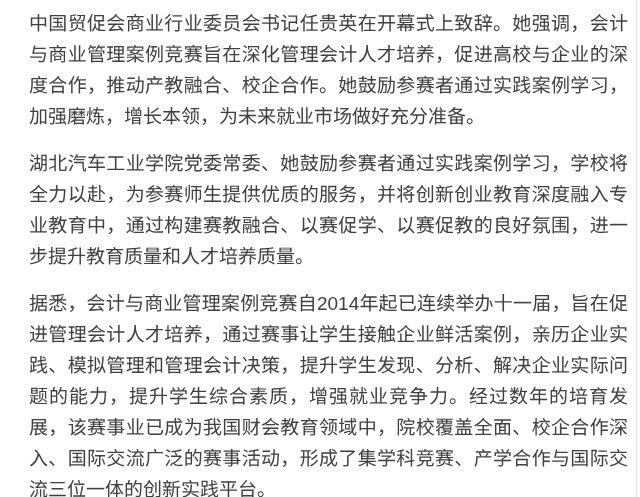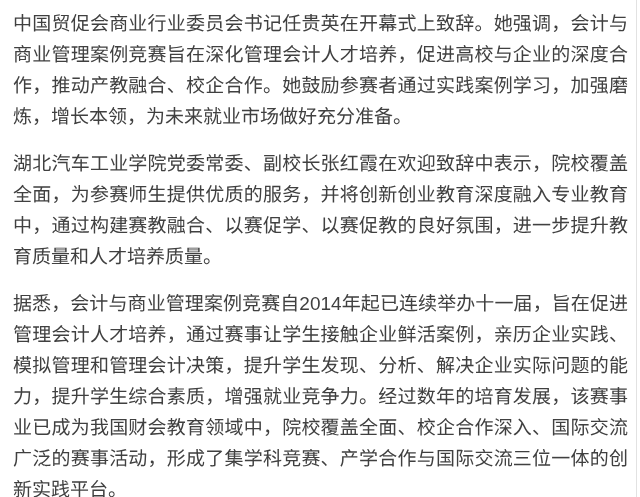--- a/index.html
+++ b/index.html
@@ -11,20 +11,21 @@
     height: 497px;
     background: var(--background, #ffffff);
     font-family: "Liberation Sans", "DejaVu Sans", sans-serif;
     position: relative;
     overflow: hidden;
   }
   .page {
     position: absolute;
     inset: 0;
     background: var(--background, #ffffff);
+    margin-left: 16px;
   }
   .article {
     position: absolute;
     top: 8px;
     left: 13px;
     right: 12px;
   }
   .article p {
     margin: 0 0 16px 0;
     font-size: 19px;
@@ -43,17 +44,17 @@
     height: 497px;
     background: var(--divider, #e2e2e2);
   }
 </style>
 </head>
 <body>
 
 <div class="page">
   <article class="article">
     <p>中国贸促会商业行业委员会书记任贵英在开幕式上致辞。她强调，会计与商业管理案例竞赛旨在深化管理会计人才培养，促进高校与企业的深度合作，推动产教融合、校企合作。她鼓励参赛者通过实践案例学习，加强磨炼，增长本领，为未来就业市场做好充分准备。</p>
-    <p>湖北汽车工业学院党委常委、副校长张红霞在欢迎致辞中表示，院校覆盖全面，为参赛师生提供优质的服务，并将创新创业教育深度融入专业教育中，通过构建赛教融合、以赛促学、以赛促教的良好氛围，进一步提升教育质量和人才培养质量。</p>
+    <p>湖北汽车工业学院党委常委、她鼓励参赛者通过实践案例学习，学校将全力以赴，为参赛师生提供优质的服务，并将创新创业教育深度融入专业教育中，通过构建赛教融合、以赛促学、以赛促教的良好氛围，进一步提升教育质量和人才培养质量。</p>
     <p>据悉，会计与商业管理案例竞赛自2014年起已连续举办十一届，旨在促进管理会计人才培养，通过赛事让学生接触企业鲜活案例，亲历企业实践、模拟管理和管理会计决策，提升学生发现、分析、解决企业实际问题的能力，提升学生综合素质，增强就业竞争力。经过数年的培育发展，该赛事业已成为我国财会教育领域中，院校覆盖全面、校企合作深入、国际交流广泛的赛事活动，形成了集学科竞赛、产学合作与国际交流三位一体的创新实践平台。</p>
   </article>
   <div class="right-divider"></div>
 </div>
 
 </body></html>

